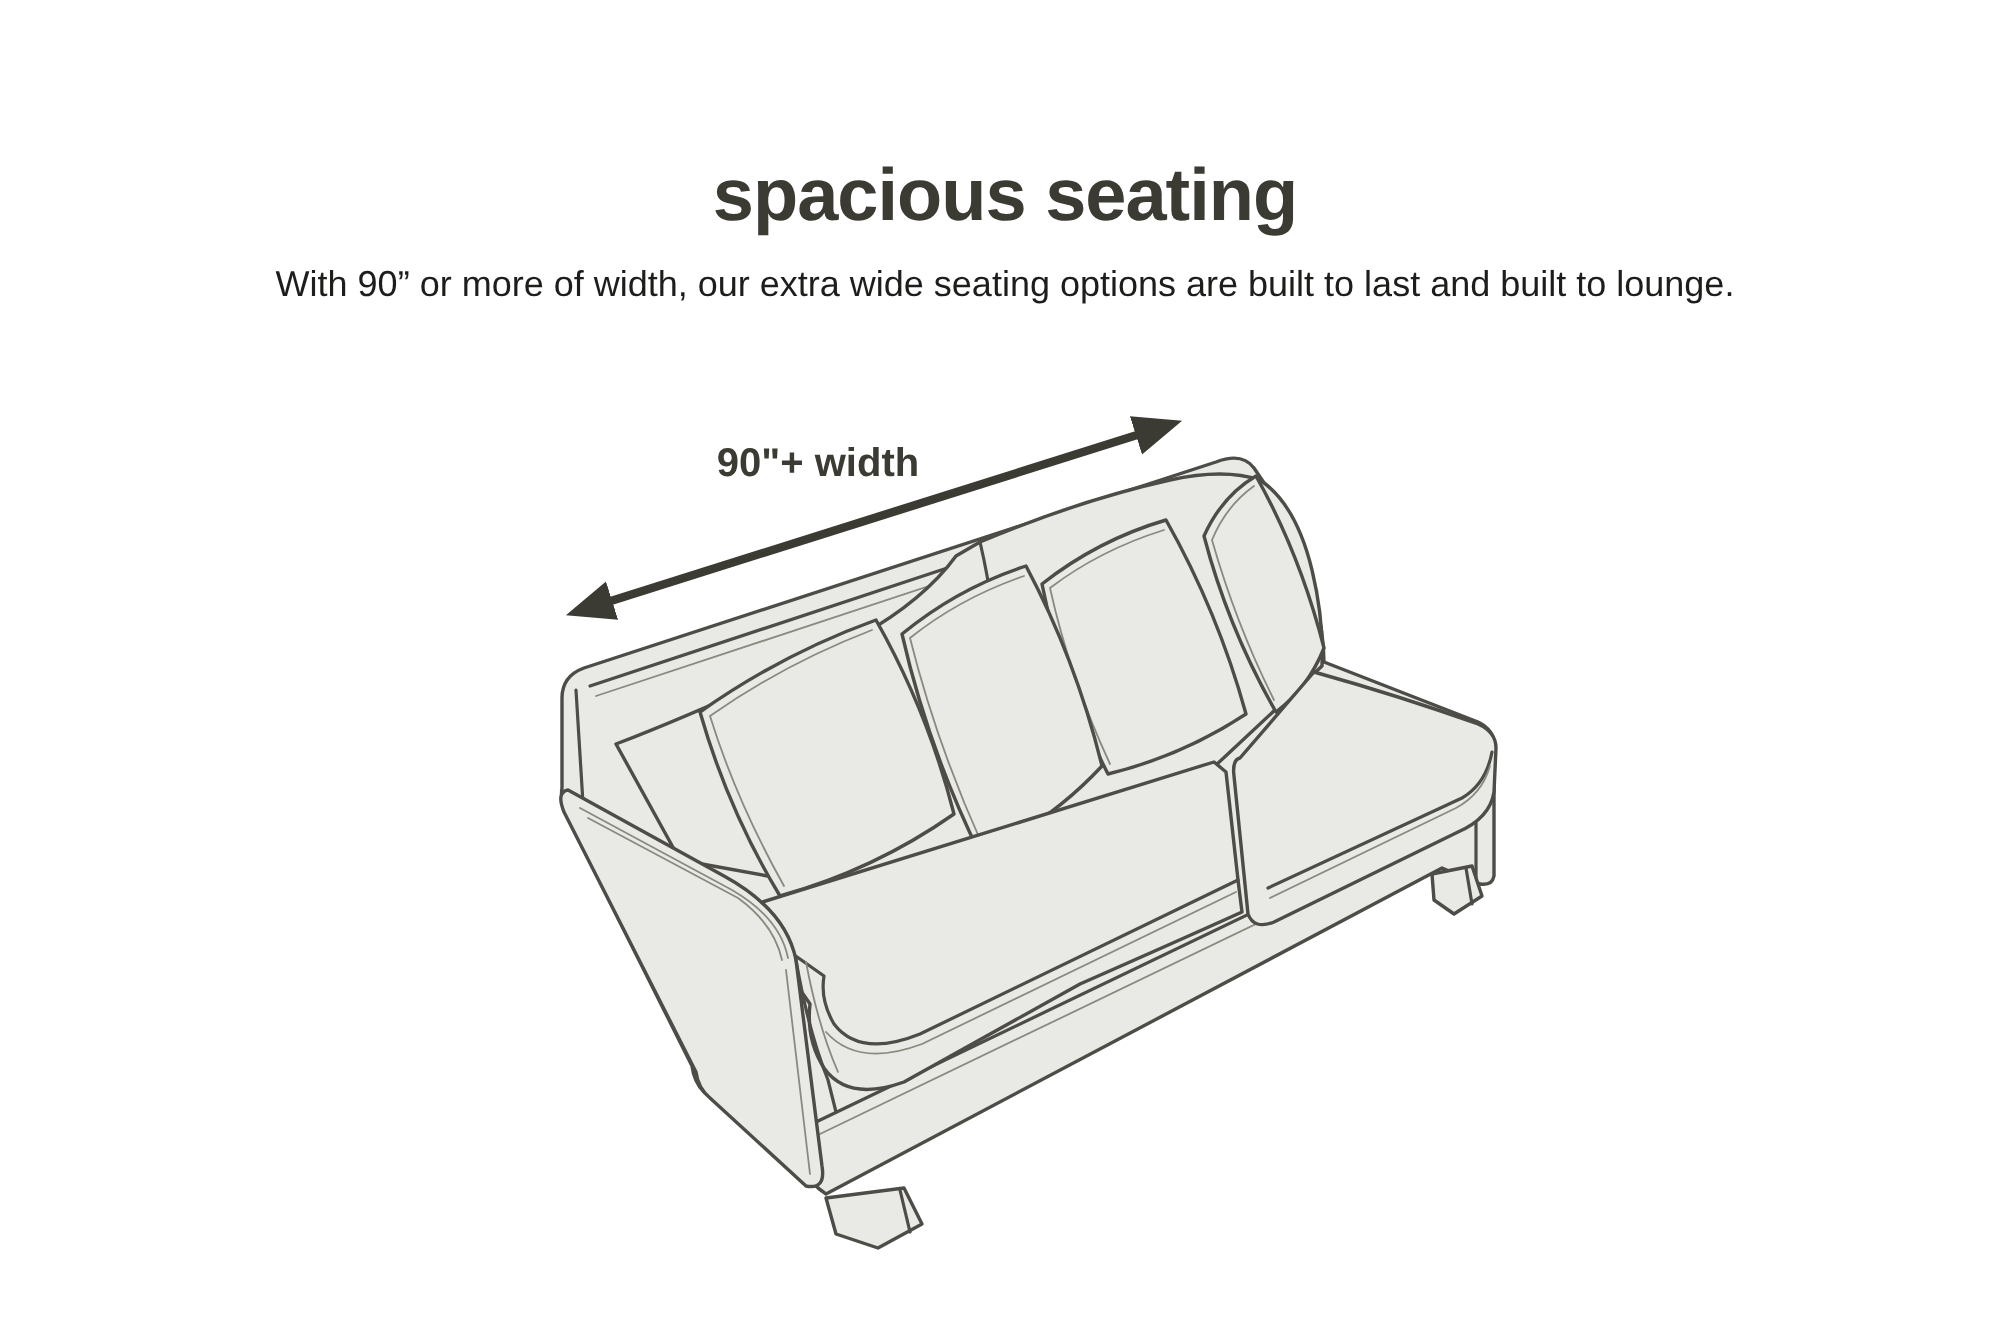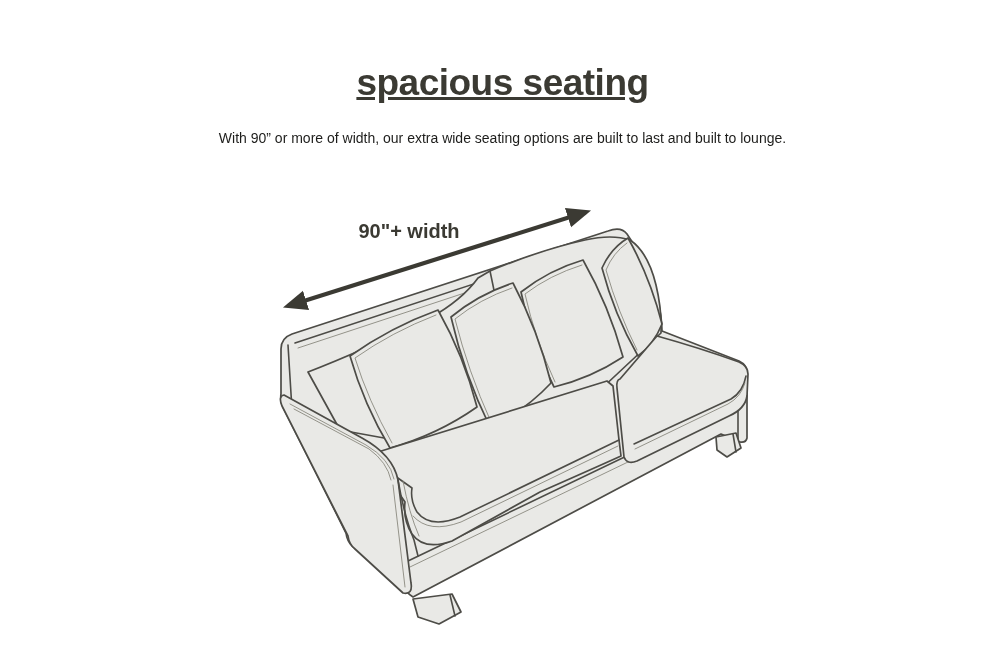--- a/index.html
+++ b/index.html
@@ -10,38 +10,37 @@
   .page {
     position: relative;
     width: 1005px;
     height: 671px;
     overflow: hidden;
     background: var(--background, #ffffff);
     font-family: "Liberation Sans", sans-serif;
   }
   .title {
     position: absolute;
-    top: 37px;
+    top: 52px;
     left: 0;
     width: 100%;
     text-align: center;
     font-size: 37px;
     line-height: 1.15;
     font-weight: bold;
     letter-spacing: -0.5px;
     color: var(--title-text, #3b3a33);
-    text-decoration: underline;
   }
   .desc {
     position: absolute;
     top: 112px;
     left: 0;
     width: 100%;
     text-align: center;
-    font-size: 14px;
+    font-size: 18px;
     line-height: 24px;
     color: var(--body-text, #1d1d1b);
   }
   .desc span { display: block; }
   .diagram {
     position: absolute;
     left: 0;
     top: 0;
     width: 1005px;
     height: 671px;

